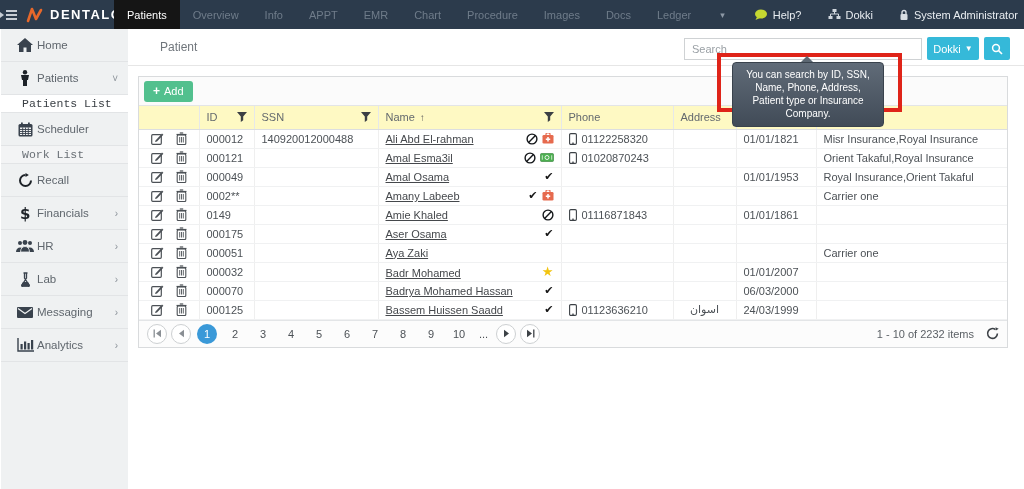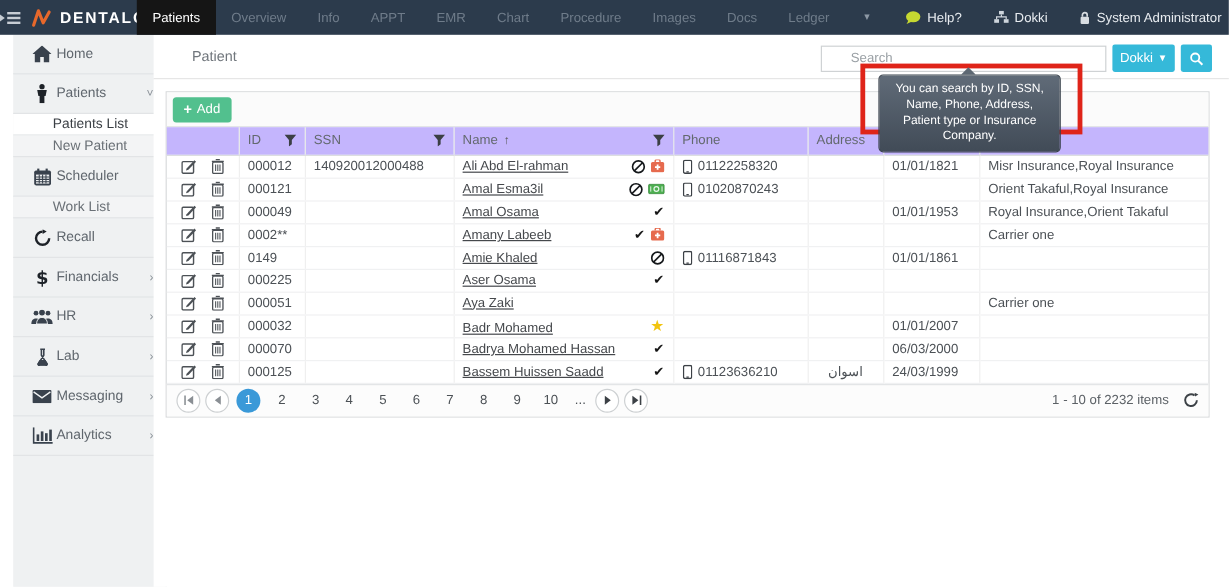--- a/index.html
+++ b/index.html
@@ -15,53 +15,53 @@
   .nav-menu { display:flex; align-items:stretch; }
   .nav-item { color:#6f7c8a; font-size:11px; display:flex; align-items:center;
     padding:0 13px; cursor:pointer; white-space:nowrap; }
   .nav-item.active { background:#151515; color:#fff; }
   .nav-caret { color:#8d98a5; font-size:9px; display:flex; align-items:center; padding:0 16px; cursor:pointer; }
   .topbar-right { margin-left:auto; display:flex; align-items:stretch; }
   .tb-link { display:flex; align-items:center; gap:5px; color:#e8ecf0; font-size:11px;
     padding:0 13px; cursor:pointer; white-space:nowrap; }
 
   
-  .sidebar { position:absolute; top:29px; left:11px; width:128px; height:460px;
+  .sidebar { position:absolute; top:29px; left:1px; width:128px; height:460px;
     background:#eff1f2; border-right:1px solid #dcdfe1; }
   .sb-item { display:flex; align-items:center; height:33px; padding:0 10px 0 12px;
     border-bottom:1px solid #e2e4e6; color:#5f666d; font-size:11.5px; cursor:pointer; }
   .sb-item .ic { width:24px; display:flex; justify-content:center; color:#39434e; }
-  .sb-item.sub { height:18px; padding-left:33px; font-size:11.5px; background:#f3f4f5; color:#6a7076; }
+  .sb-item.sub { height:18px; padding-left:21px; font-size:11.5px; background:#f3f4f5; color:#6a7076;font-family:Liberation Mono, monospace; }
   .sb-item.sub.active { background:#ffffff; color:#3a3f44; }
   .sb-chev { margin-left:auto; color:#8b9299; font-size:10px; }
 
   
   .main { position:absolute; top:29px; left:128px; width:896px; height:460px; background:#fff; }
   .page-head { position:relative; height:37px; border-bottom:1px solid #e6e6e6; }
   .page-title { position:absolute; left:32px; top:11px; font-size:12px; color:#70767c; }
   .search-wrap { position:absolute; right:14px; top:8px; display:flex; align-items:center; gap:5px; }
-  .search-input { width:238px; height:22px; border:1px solid #cfd2d4; padding:0 24px;
+  .search-input { width:238px; height:22px; border:1px solid #cfd2d4; padding:0 7px;
     font-size:11px; color:#555; outline:none; font-family:inherit; }
   .search-input::placeholder { color:#9aa0a5; }
   .btn-cyan { height:23px; background:#35b9d9; color:#fff; border:none; border-radius:2px;
     font-size:11px; display:flex; align-items:center; justify-content:center; gap:4px;
     cursor:pointer; font-family:inherit; }
   .btn-dokki { width:52px; }
   .btn-search { width:26px; }
 
   
   .grid { position:absolute; left:10px; top:47px; width:870px; border:1px solid #d9dbdd; background:#fff; }
   .grid-toolbar { height:29px; background:#fbfbfb; border-bottom:1px solid #e3e5e7;
     display:flex; align-items:center; padding:0 5px; }
   .btn-add { height:21px; padding:0 9px; background:#52c08e; color:#fff; border:none;
     border-radius:3px; font-size:11px; display:flex; align-items:center; gap:4px;
     cursor:pointer; font-family:inherit; }
   table { border-collapse:collapse; table-layout:fixed; width:868px; }
   th { height:23px; font-weight:normal; font-size:11px; color:#63696e; text-align:left;
-    padding:0 7px; border-left:1px solid #e6e8ea; background:#c4b5fd;
+    padding:0 7px; border-left:1px solid #e6e8ea; background:#fef9c3;
     border-bottom:1px solid #dcdee0; cursor:pointer; }
   th:first-child { border-left:none; }
   td { height:19px; font-size:11px; color:#4c5156; padding:0 7px;
     border-left:1px solid #efefef; border-bottom:1px solid #f907;
     border-bottom:1px solid #f0f1f2; white-space:nowrap; overflow:hidden; }
   td:first-child { border-left:none; }
   .th-inner { display:flex; align-items:center; gap:5px; }
   .th-funnel { margin-left:auto; display:flex; }
   .sort-arrow { color:#555; font-size:10px; }
   .cell-name { display:flex; align-items:flex-end; gap:4px; }
@@ -180,23 +180,20 @@
         <svg width="10" height="16" viewBox="0 0 10 16">
           <circle cx="5" cy="2.2" r="2.2" fill="#1d2228"></circle>
           <path d="M1 5h8l-1 5H7v6H3v-6H2z" fill="#1d2228"></path>
         </svg>
       </span>
       <span>Patients</span>
       <span class="sb-chev">˅</span>
     </div>
     <div class="sb-item sub active">
       <span>Patients List</span>
-    </div>
-    <div class="sb-item sub">
-      <span>New Patient</span>
     </div>
     <div class="sb-item">
       <span class="ic">
         <svg width="15" height="15" viewBox="0 0 15 15">
           <rect x="0.5" y="2" width="14" height="12.5" rx="1.5" fill="#39424d"></rect>
           <rect x="3" y="0.5" width="1.8" height="3" fill="#39424d"></rect>
           <rect x="10" y="0.5" width="1.8" height="3" fill="#39424d"></rect>
           <rect x="2" y="5.5" width="11" height="7.5" fill="#eff1f2"></rect>
           <path d="M2 7.5h11M2 9.5h11M2 11.5h11M4.7 5.5v7.5M7.5 5.5v7.5M10.3 5.5v7.5" stroke="#39424d" stroke-width="0.9"></path>
         </svg>
@@ -619,21 +616,21 @@
       <span class="act">
                   <svg width="11" height="13" viewBox="0 0 11 13">
                     <rect x="1.2" y="3" width="8.6" height="9.5" rx="1" fill="none" stroke="#4c5156" stroke-width="1.1"></rect>
                     <path d="M0.5 2.5h10" stroke="#4c5156" stroke-width="1.2"></path>
                     <path d="M3.8 1h3.4" stroke="#4c5156" stroke-width="1.2"></path>
                     <path d="M3.7 5v5.5M5.5 5v5.5M7.3 5v5.5" stroke="#4c5156" stroke-width="0.9"></path>
                   </svg>
                 </span>
     </span>
             </td>
-    <td>000225</td>
+    <td>000175</td>
     <td></td>
     <td>
               <span class="cell-name">
       <span class="name-link">Aser Osama</span>
       <span class="name-icons">
                   <span class="ic">
                     <span class="glyph-check">✔</span>
                   </span>
                 </span>
     </span>

